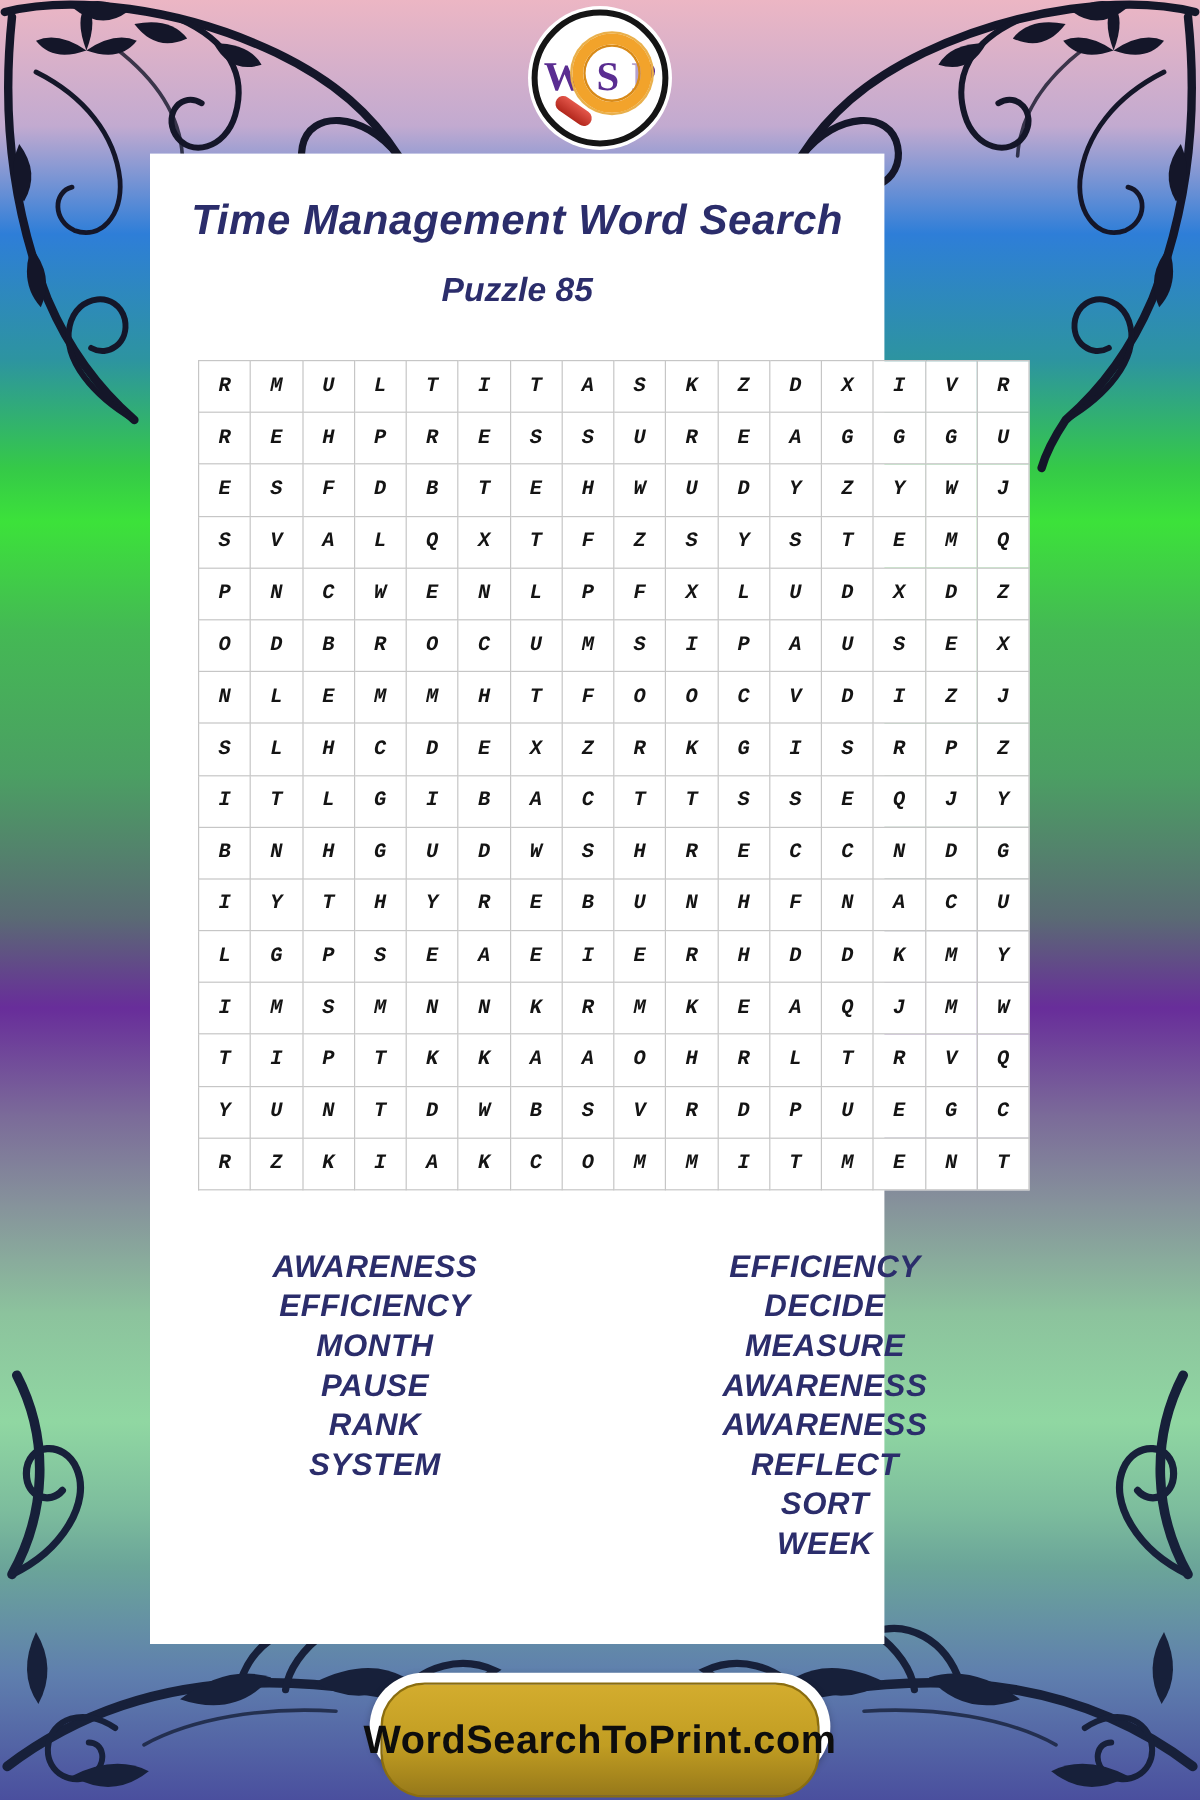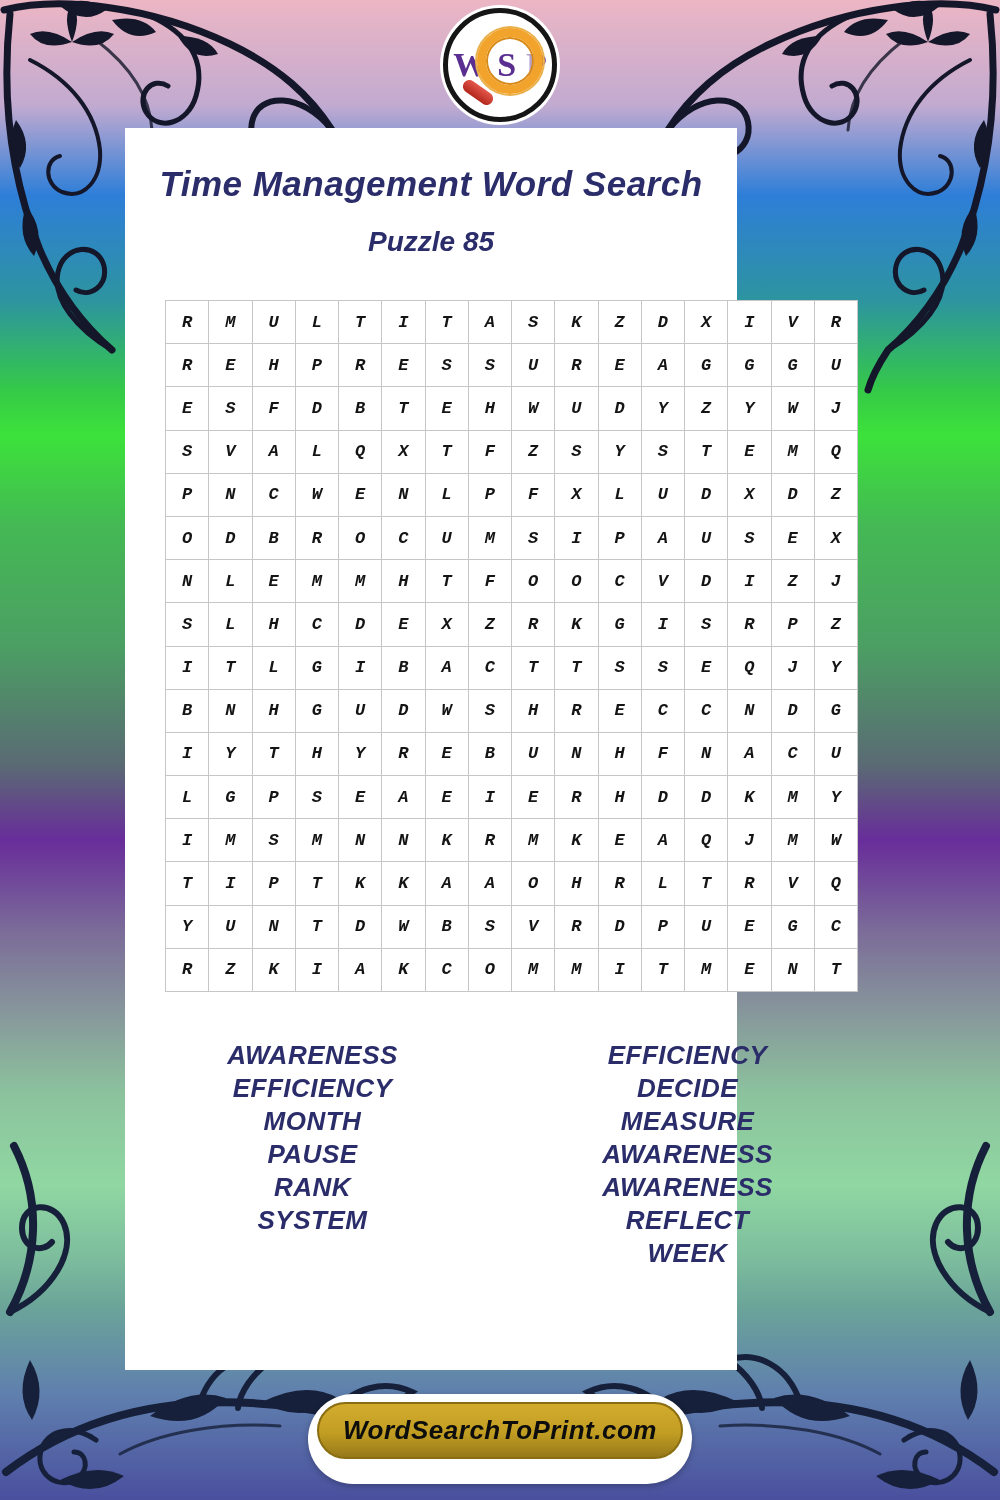--- a/index.html
+++ b/index.html
@@ -60,25 +60,25 @@
   .word-col{width:375px;list-style:none;margin:0;padding:0;text-align:center;}
   .word-col li{
     font-size:26px;font-weight:bold;color:#2b2d6b;line-height:33px;letter-spacing:.5px;
   }
   
   .btn-wrap{
     position:absolute;left:308px;top:1394px;width:384px;height:90px;background:#fff;border-radius:45px;
     box-shadow:0 2px 6px rgba(0,0,0,.25);
   }
   .btn{
-    position:absolute;left:9px;top:8px;width:366px;height:57px;border-radius:37px;cursor:pointer;
+    position:absolute;left:9px;top:8px;width:366px;height:96px;border-radius:37px;cursor:pointer;
     background:linear-gradient(to bottom,#d3ac2e 0%,#c19d22 55%,#97791a 100%);
     border:2px solid #8a6d10;box-sizing:border-box;
     display:flex;align-items:center;justify-content:center;
-    font-size:26px;font-weight:bold;color:#0d0d0d;letter-spacing:.5px;font-style:italic;
+    font-size:33px;font-weight:bold;color:#0d0d0d;letter-spacing:.5px;
   }
 </style>
 </head>
 <body>
 
 <div class="page">
 
   <svg class="orn orn-tl" width="360" height="400" viewBox="0 0 360 400">
     <g fill="none" stroke="#141629" stroke-linecap="round">
       <path d="M4,10 C60,-4 150,6 230,44 C280,68 310,96 332,130" stroke-width="7"></path>
@@ -482,20 +482,21 @@
           <li>RANK</li>
           <li>SYSTEM</li>
         </ul>
       <ul class="word-col">
           <li>EFFICIENCY</li>
           <li>DECIDE</li>
           <li>MEASURE</li>
           <li>AWARENESS</li>
           <li>AWARENESS</li>
           <li>REFLECT</li>
+          <li>SORT</li>
           <li>WEEK</li>
         </ul>
     </div>
   </div>
 
   <div class="btn-wrap">
     <div class="btn">WordSearchToPrint.com</div>
   </div>
 
 </div>

